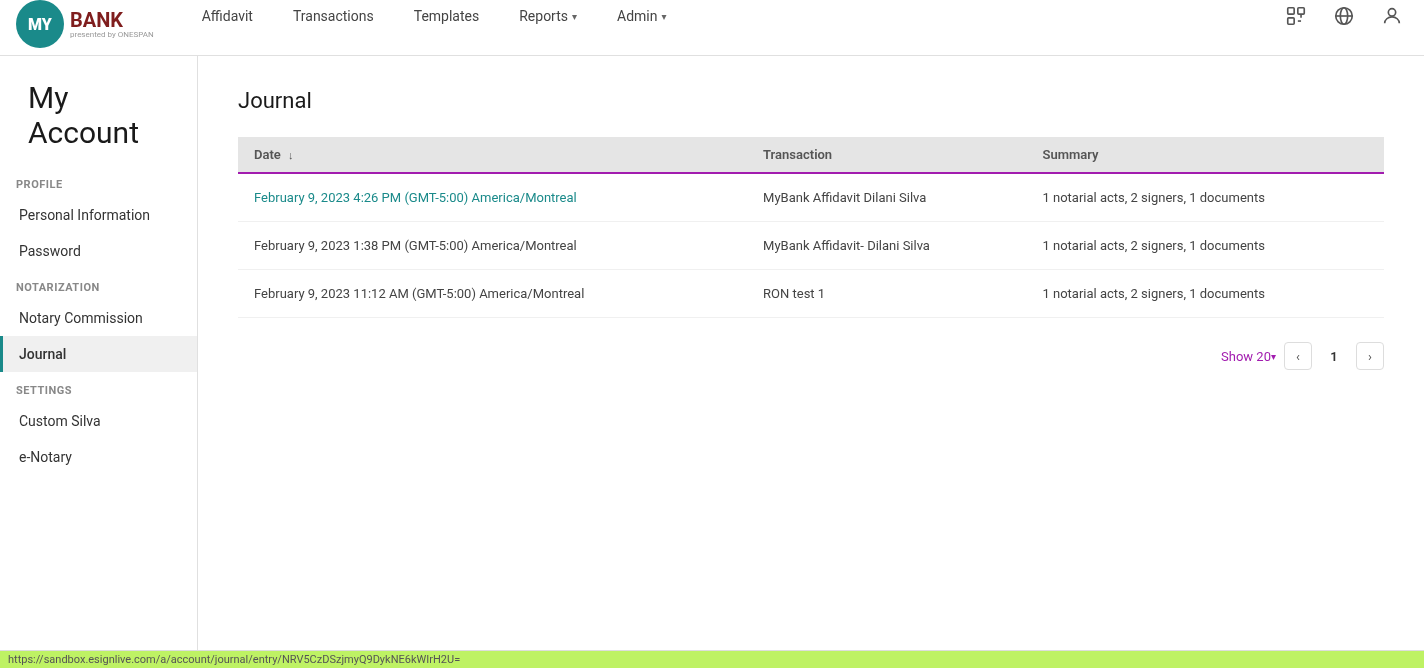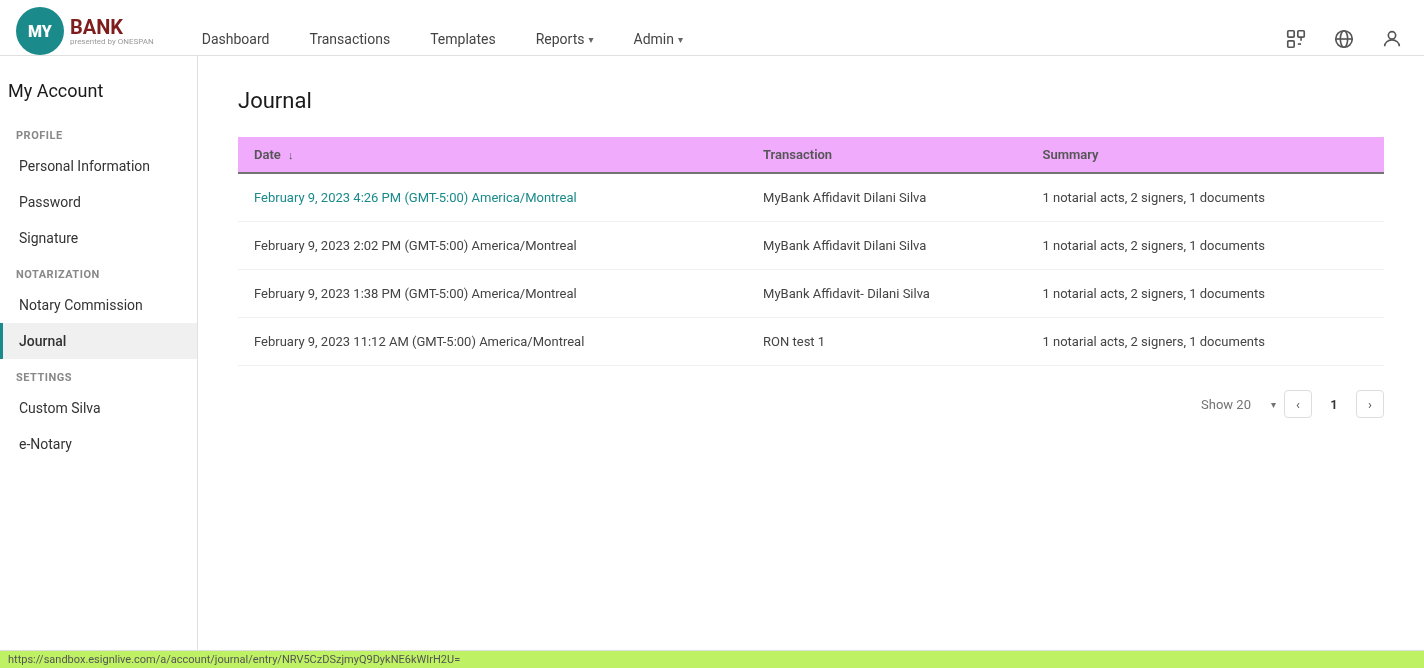--- a/index.html
+++ b/index.html
@@ -1,21 +1,21 @@
 <!DOCTYPE html>
 <html><head>
   <meta charset="utf-8">
   <style>
     * { box-sizing: border-box; margin: 0; padding: 0; }
     body { font-family: -apple-system, BlinkMacSystemFont, 'Segoe UI', Roboto, sans-serif; font-size: 14px; color: #333; background: #fff; }
 
     
     .top-nav {
       display: flex;
-      align-items: flex-end;
+      align-items: flex-start;
       height: 56px;
       border-bottom: 1px solid #e0e0e0;
       padding: 0 16px;
       background: #fff;
     }
     .logo-area {
       display: flex;
       align-items: center;
       margin-right: 32px;
     }
@@ -78,22 +78,22 @@
 
     
     .sidebar {
       width: 198px;
       flex-shrink: 0;
       border-right: 1px solid #e0e0e0;
       overflow-y: auto;
       background: #fff;
     }
     .sidebar-account-title {
-      padding: 24px 16px 16px 8px;
-      font-size: 18px;
+      padding: 24px 16px 16px 28px;
+      font-size: 30px;
       font-weight: 400;
       color: #1a1a1a;
     }
     .sidebar-section-label {
       padding: 12px 16px 6px 16px;
       font-size: 11px;
       font-weight: 700;
       color: #888;
       letter-spacing: 0.5px;
       text-transform: uppercase;
@@ -129,22 +129,22 @@
     .journal-table {
       width: 100%;
       border-collapse: collapse;
     }
     .journal-table th {
       text-align: left;
       padding: 10px 16px;
       font-size: 13px;
       font-weight: 600;
       color: #555;
-      border-bottom: 2px solid #737373;
-      background: #f0abfc;
+      border-bottom: 2px solid #a21caf;
+      background: #e5e5e5;
     }
     .journal-table td {
       padding: 16px 16px;
       font-size: 13px;
       border-bottom: 1px solid #f0f0f0;
       color: #444;
       vertical-align: middle;
     }
     .date-link {
       color: #1a8a8a;
@@ -157,23 +157,23 @@
     .pagination {
       display: flex;
       align-items: center;
       justify-content: flex-end;
       margin-top: 24px;
       gap: 8px;
     }
     .show-select {
       display: flex;
       align-items: center;
-      gap: 20px;
-      font-size: 13px;
-      color: #737373;
+      gap: 0;
+      font-size: 13px;
+      color: #a21caf;
       cursor: pointer;
     }
     .show-select .chevron { font-size: 10px; }
     .page-btn {
       width: 28px; height: 28px;
       display: flex; align-items: center; justify-content: center;
       border: 1px solid #ddd;
       border-radius: 4px;
       cursor: pointer;
       color: #555;
@@ -209,21 +209,21 @@
     <div class="logo-circle">
       <span style="font-size:16px; font-weight:900;">MY</span>
     </div>
     <div class="logo-bank">
       <div class="bank">BANK</div>
       <div class="presented">presented by ONESPAN</div>
     </div>
   </div>
 
   <div class="nav-links">
-    <a class="nav-link">Dashboard</a>
+    <a class="nav-link">Affidavit</a>
     <a class="nav-link">Transactions</a>
     <a class="nav-link">Templates</a>
     <a class="nav-link">
       <span>Reports</span>
       <span class="chevron">▾</span>
     </a>
     <a class="nav-link">
       <span>Admin</span>
       <span class="chevron">▾</span>
     </a>
@@ -256,21 +256,20 @@
 </nav>
 
 <div class="layout">
 
   <aside class="sidebar">
     <div class="sidebar-account-title">My Account</div>
 
     <div class="sidebar-section-label">PROFILE</div>
     <div class="sidebar-item">Personal Information</div>
     <div class="sidebar-item">Password</div>
-    <div class="sidebar-item">Signature</div>
 
     <div class="sidebar-section-label">NOTARIZATION</div>
     <div class="sidebar-item">Notary Commission</div>
     <div class="sidebar-item active">Journal</div>
 
     <div class="sidebar-section-label">SETTINGS</div>
     <div class="sidebar-item">Custom Silva</div>
     <div class="sidebar-item">e-Notary</div>
   </aside>
 
@@ -288,25 +287,20 @@
           <th>Summary</th>
         </tr>
       </thead>
       <tbody id="journal-tbody">
       <tr>
             <td><a class="date-link">February 9, 2023 4:26 PM (GMT-5:00) America/Montreal</a></td>
             <td>MyBank Affidavit Dilani Silva</td>
             <td>1 notarial acts, 2 signers, 1 documents</td>
           </tr>
           <tr>
-            <td>February 9, 2023 2:02 PM (GMT-5:00) America/Montreal</td>
-            <td>MyBank Affidavit Dilani Silva</td>
-            <td>1 notarial acts, 2 signers, 1 documents</td>
-          </tr>
-          <tr>
             <td>February 9, 2023 1:38 PM (GMT-5:00) America/Montreal</td>
             <td>MyBank Affidavit- Dilani Silva</td>
             <td>1 notarial acts, 2 signers, 1 documents</td>
           </tr>
           <tr>
             <td>February 9, 2023 11:12 AM (GMT-5:00) America/Montreal</td>
             <td>RON test 1</td>
             <td>1 notarial acts, 2 signers, 1 documents</td>
           </tr>
         </tbody>

